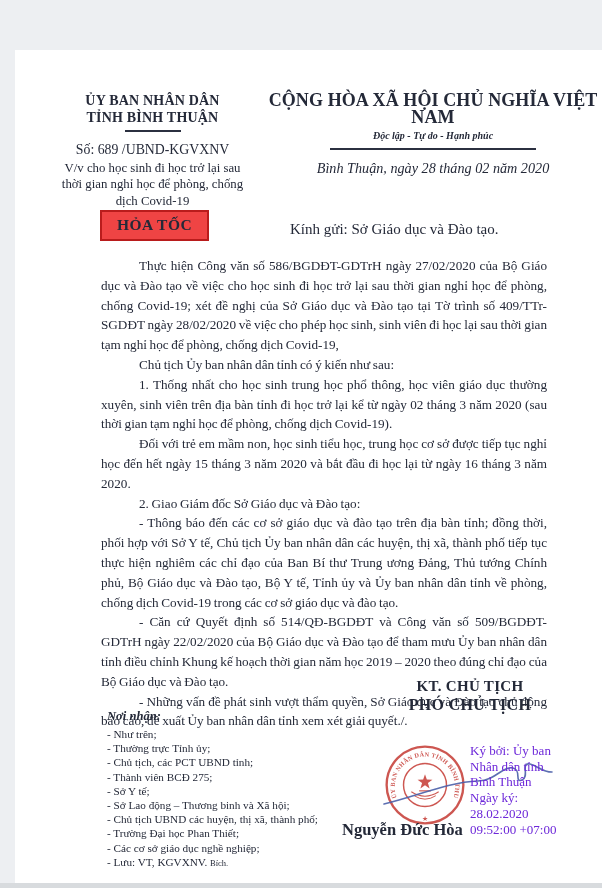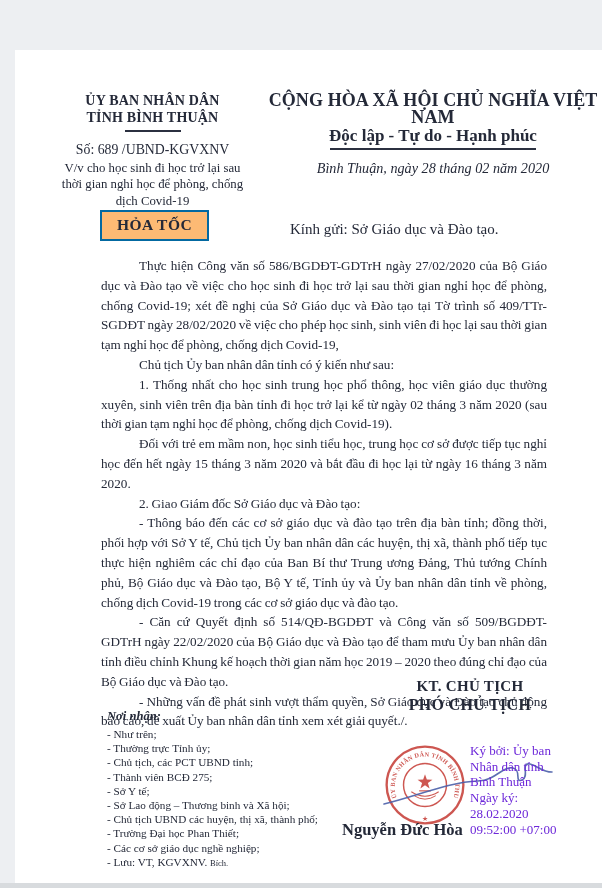--- a/index.html
+++ b/index.html
@@ -16,28 +16,28 @@
     background:#ffffff;
   }
   
   .issuer-block{position:absolute;left:30px;top:42px;width:215px;text-align:center;}
   .issuer-line{font-weight:bold;font-size:14px;line-height:17px;letter-spacing:.2px;}
   .rule-short{width:56px;height:1.5px;background:#2b3040;margin:4px auto 9px auto;}
   .doc-number{font-size:13.8px;line-height:17px;}
   .doc-subject{font-size:12.8px;line-height:16.8px;width:196px;margin:2px auto 16px auto;}
   .national-block{position:absolute;left:253px;top:42px;width:330px;text-align:center;}
   .national-l1{font-weight:bold;font-size:18px;line-height:17px;letter-spacing:.1px;}
-  .national-l2{font-weight:bold;font-size:17px;line-height:18px;margin-top:1px;}
+  .national-l2{font-weight:bold;font-size:10px;line-height:18px;margin-top:1px;font-style:italic;}
   .rule-long{width:206px;height:1.5px;background:#2b3040;margin:3px auto 10px auto;}
   .place-date{font-style:italic;font-size:14.2px;}
   
   .urgency-box{
     position:absolute;left:85px;top:160px;
-    border:2px solid #0369a1;padding:4px 15px 5px 15px;
-    font-weight:bold;font-size:15.5px;letter-spacing:.5px;background:#fdba74;
+    border:2px solid #b91c1c;padding:4px 15px 5px 15px;
+    font-weight:bold;font-size:15.5px;letter-spacing:.5px;background:#ef4444;
   }
   .salutation{position:absolute;left:275px;top:171px;font-size:15px;}
   
   .doc-body{
     position:absolute;left:86px;top:206px;width:446px;
     font-size:13.2px;line-height:19.8px;text-align:justify;word-spacing:-0.6px;
   }
   .doc-body p{margin:0;text-indent:38px;}
   
   .recipients-block{position:absolute;left:92px;top:659px;width:265px;}

